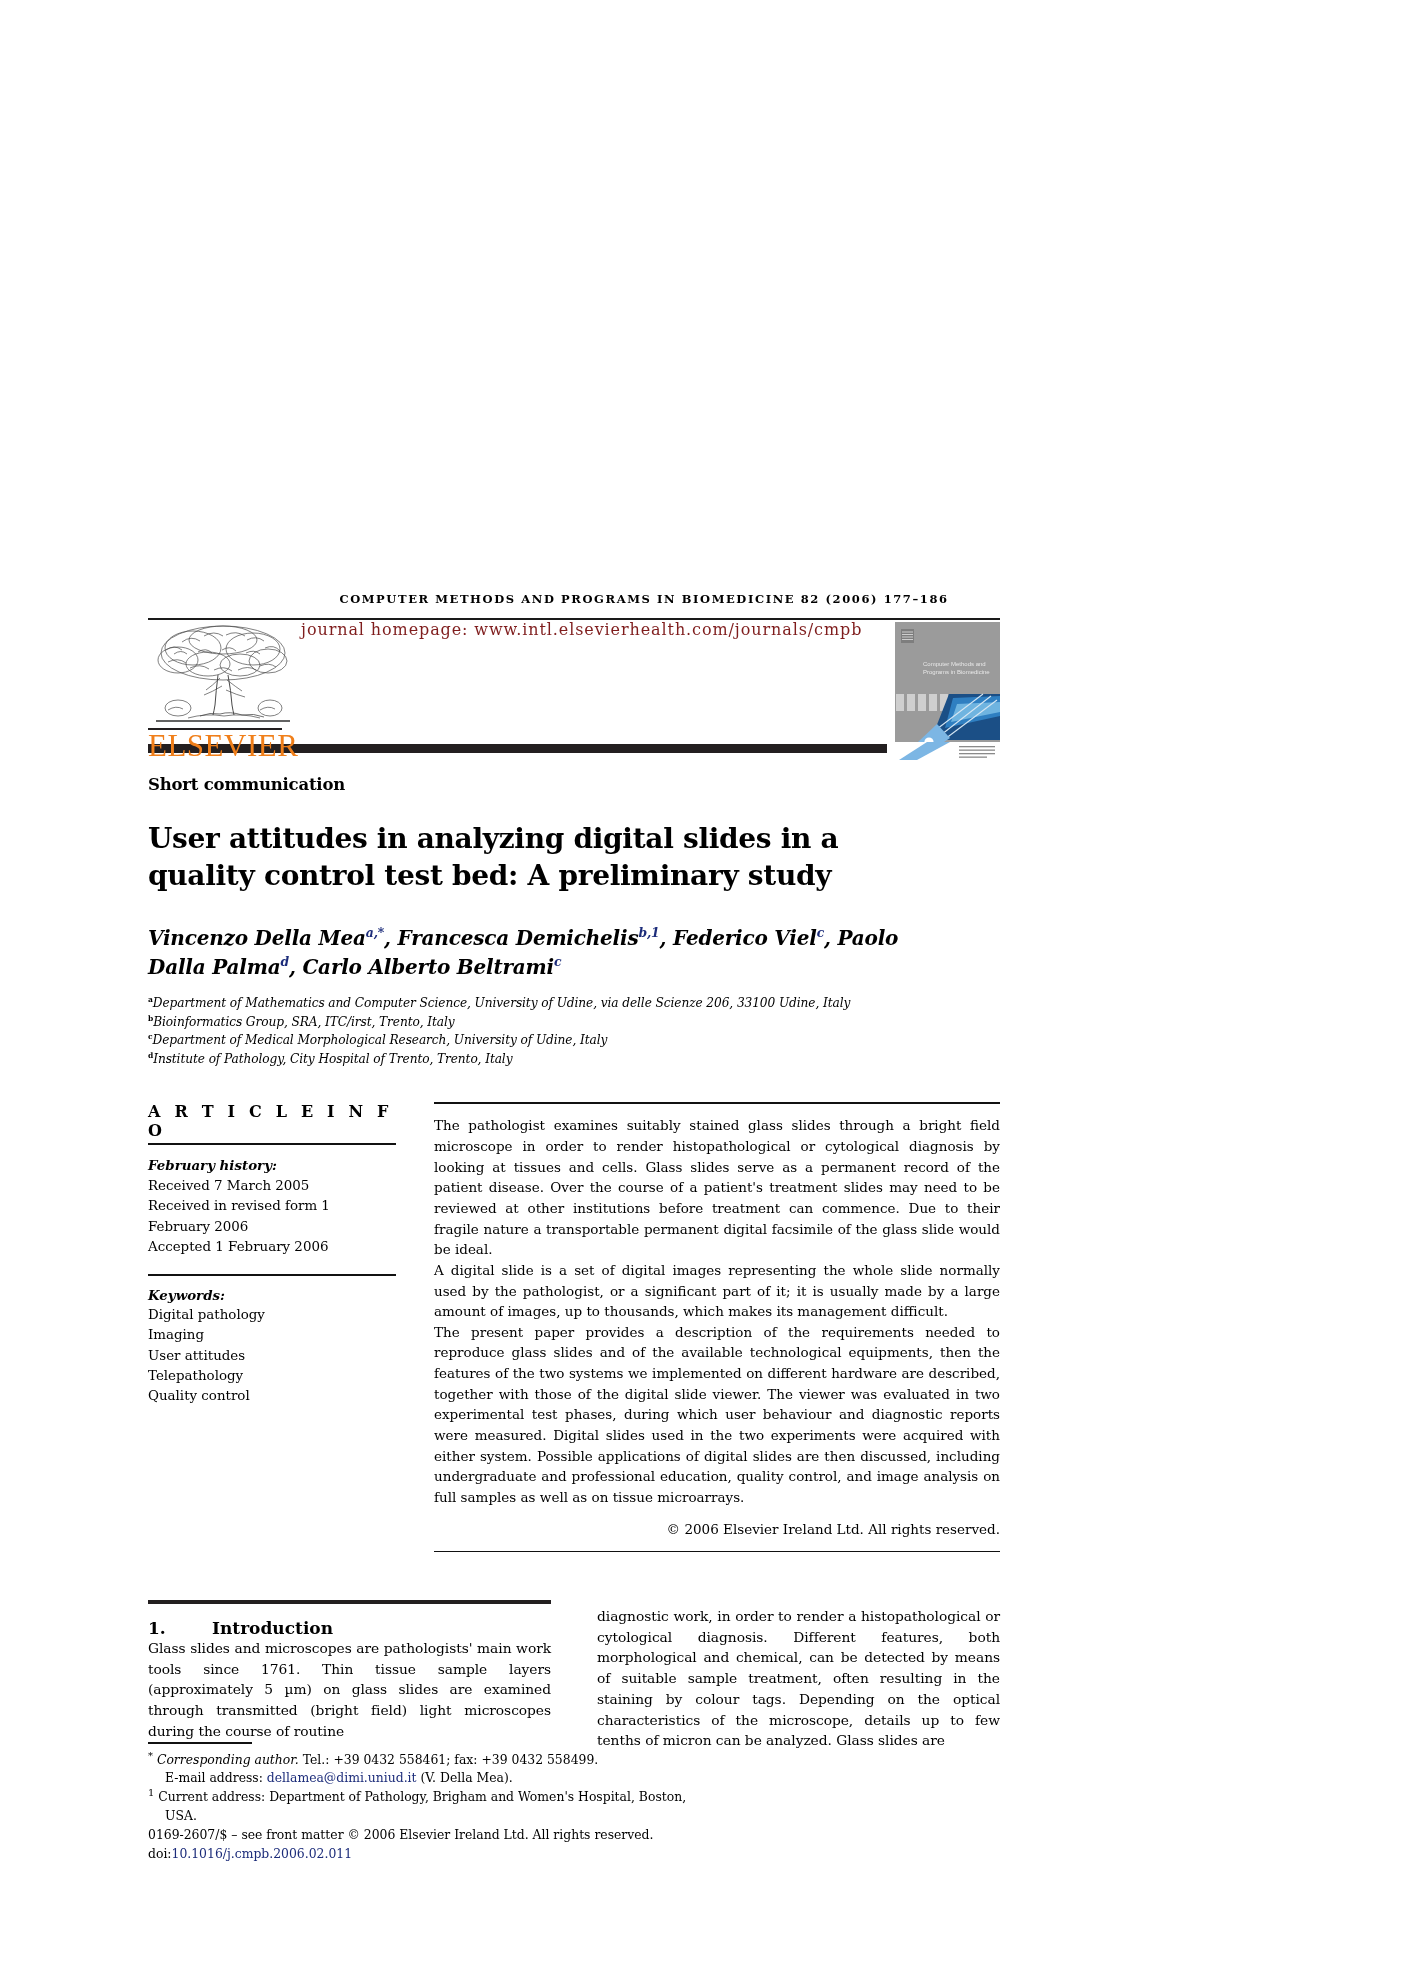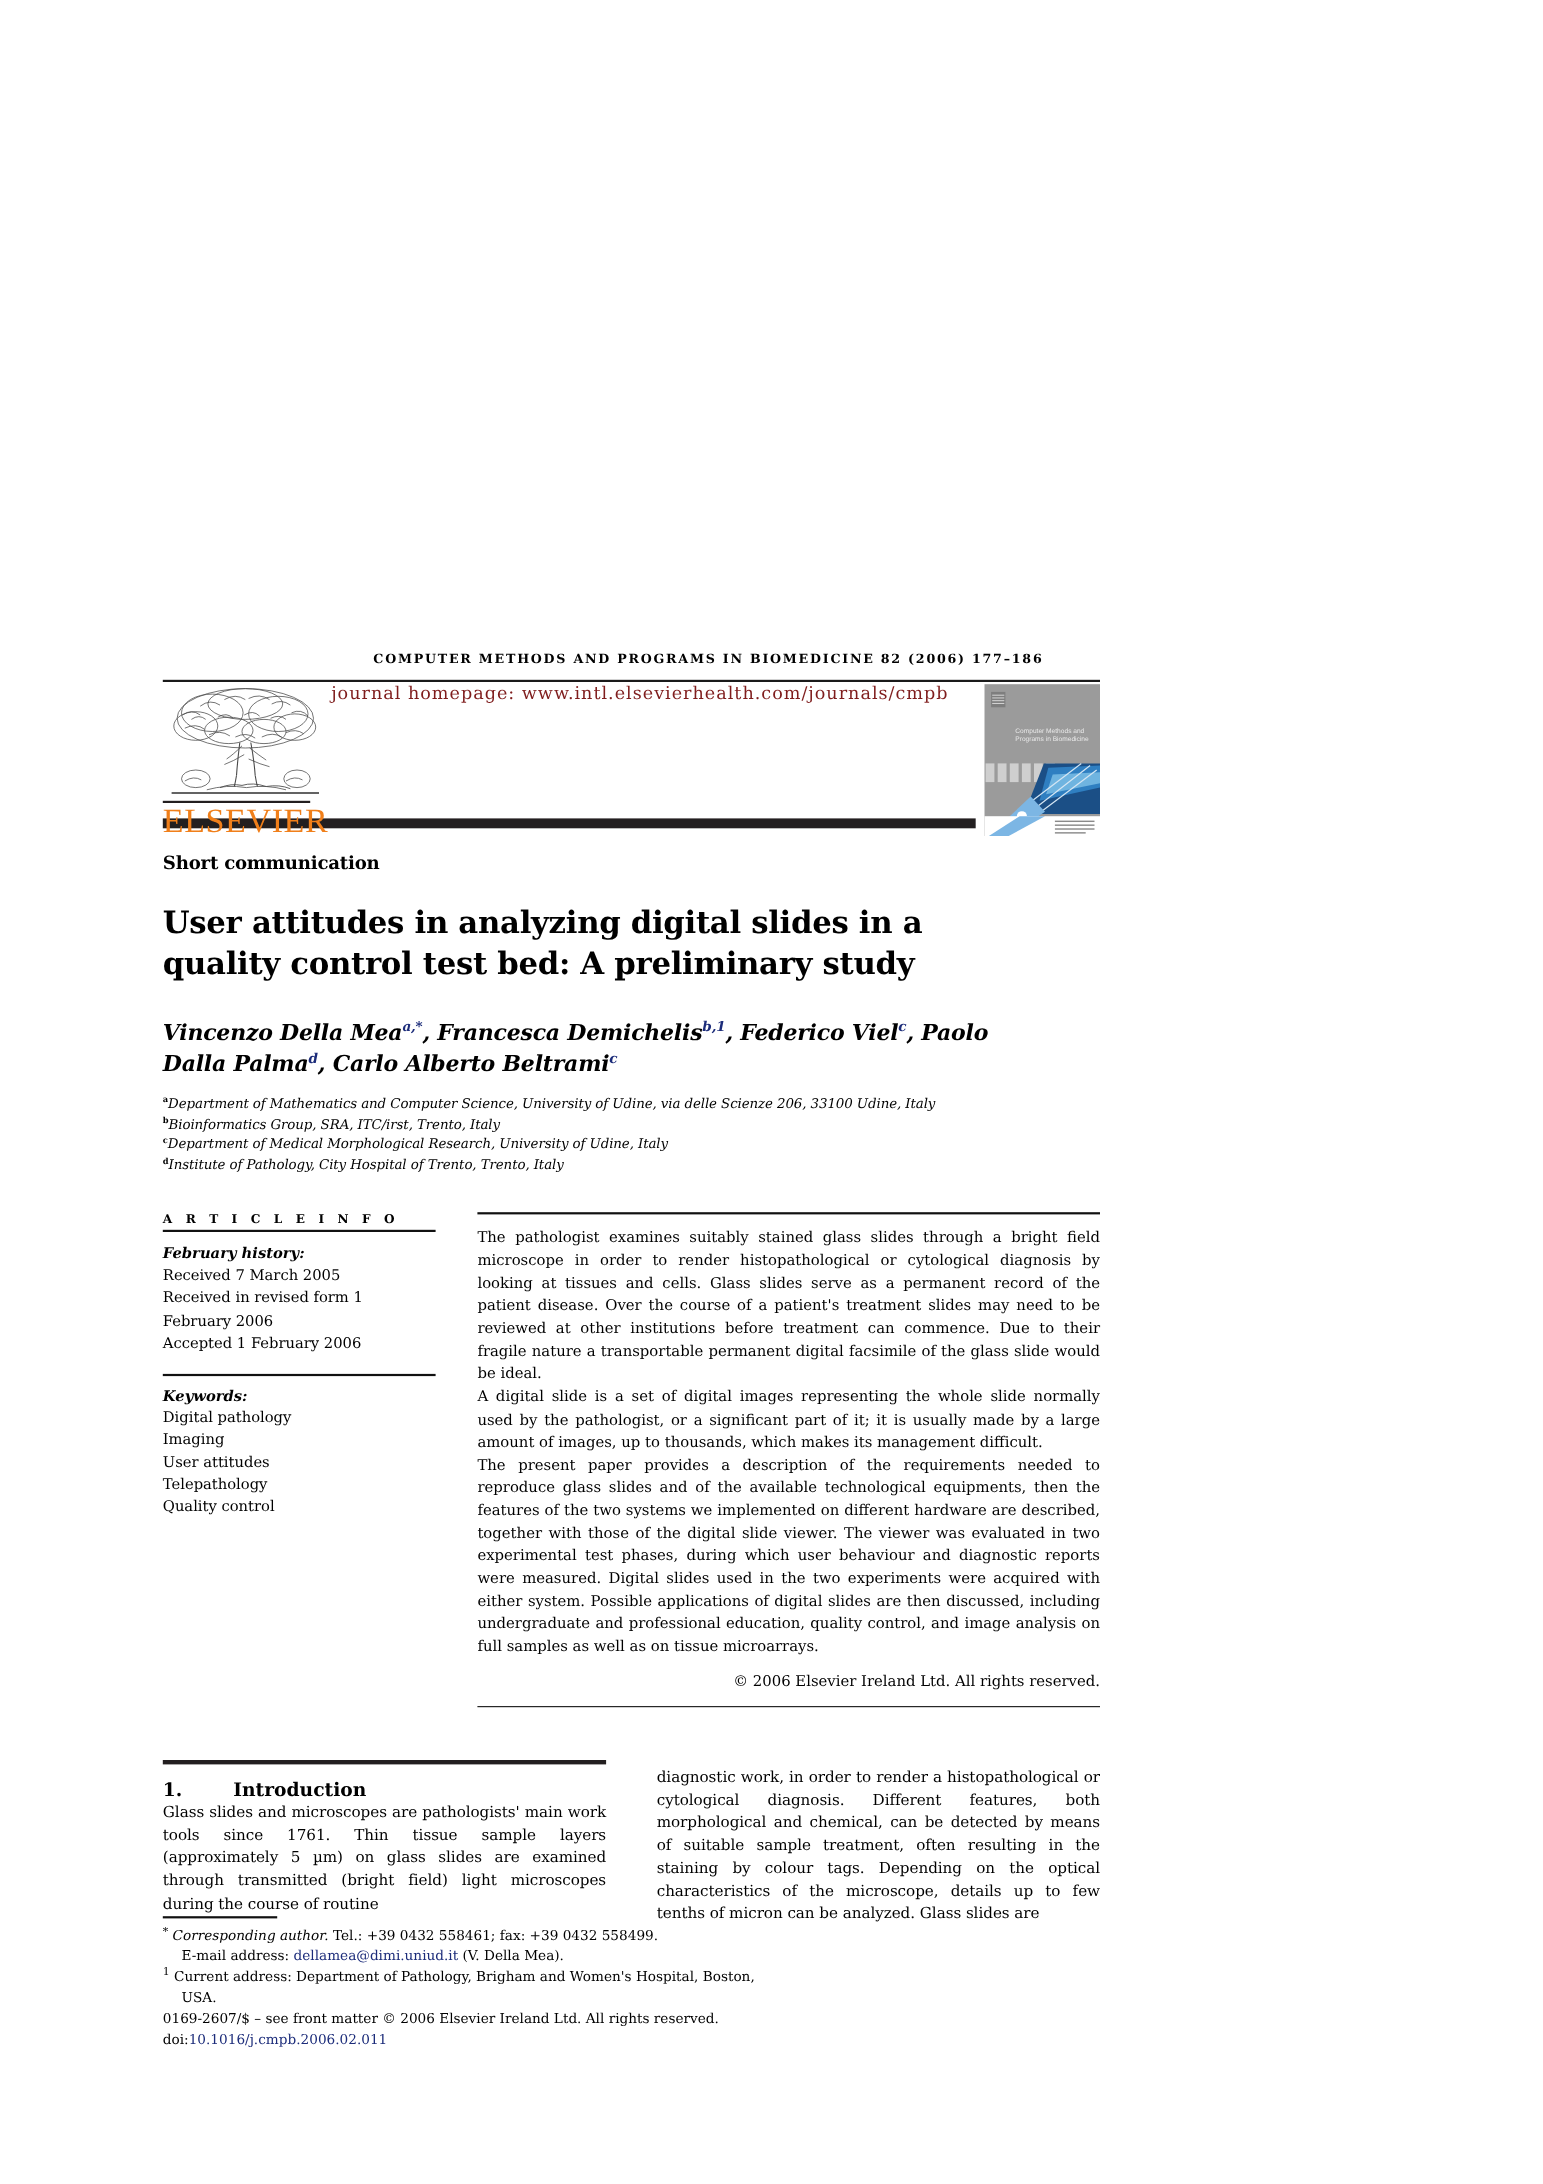--- a/index.html
+++ b/index.html
@@ -173,21 +173,21 @@
   .ia-wrap {
     display: flex;
     margin-top: 34px;
     gap: 38px;
   }
   .col-info { width: 248px; flex: none; }
   .col-abs  { flex: 1; }
 
   .sec-label {
     font-family: "DejaVu Serif", serif;
-    font-size: 11px;
+    font-size: 16px;
     font-weight: 700;
     letter-spacing: 4.2px;
     text-transform: uppercase;
     padding-bottom: 3px;
   }
   .hr-sec {
     height: 2px;
     background: #111;
     width: 100%;
   }

